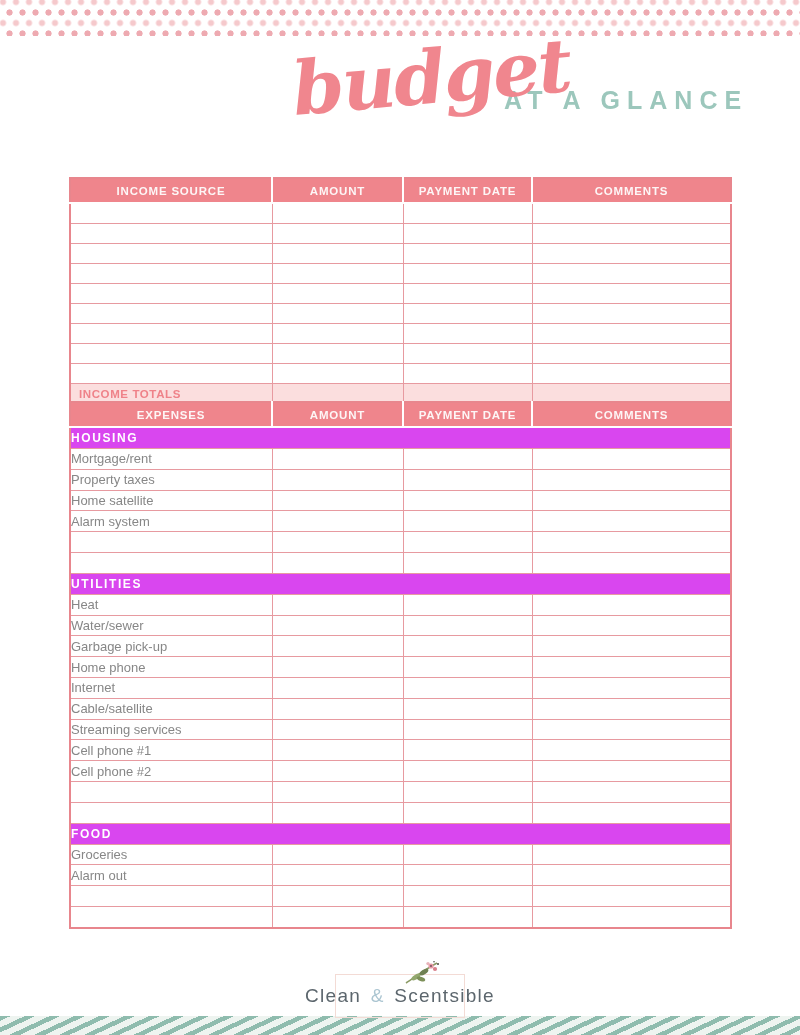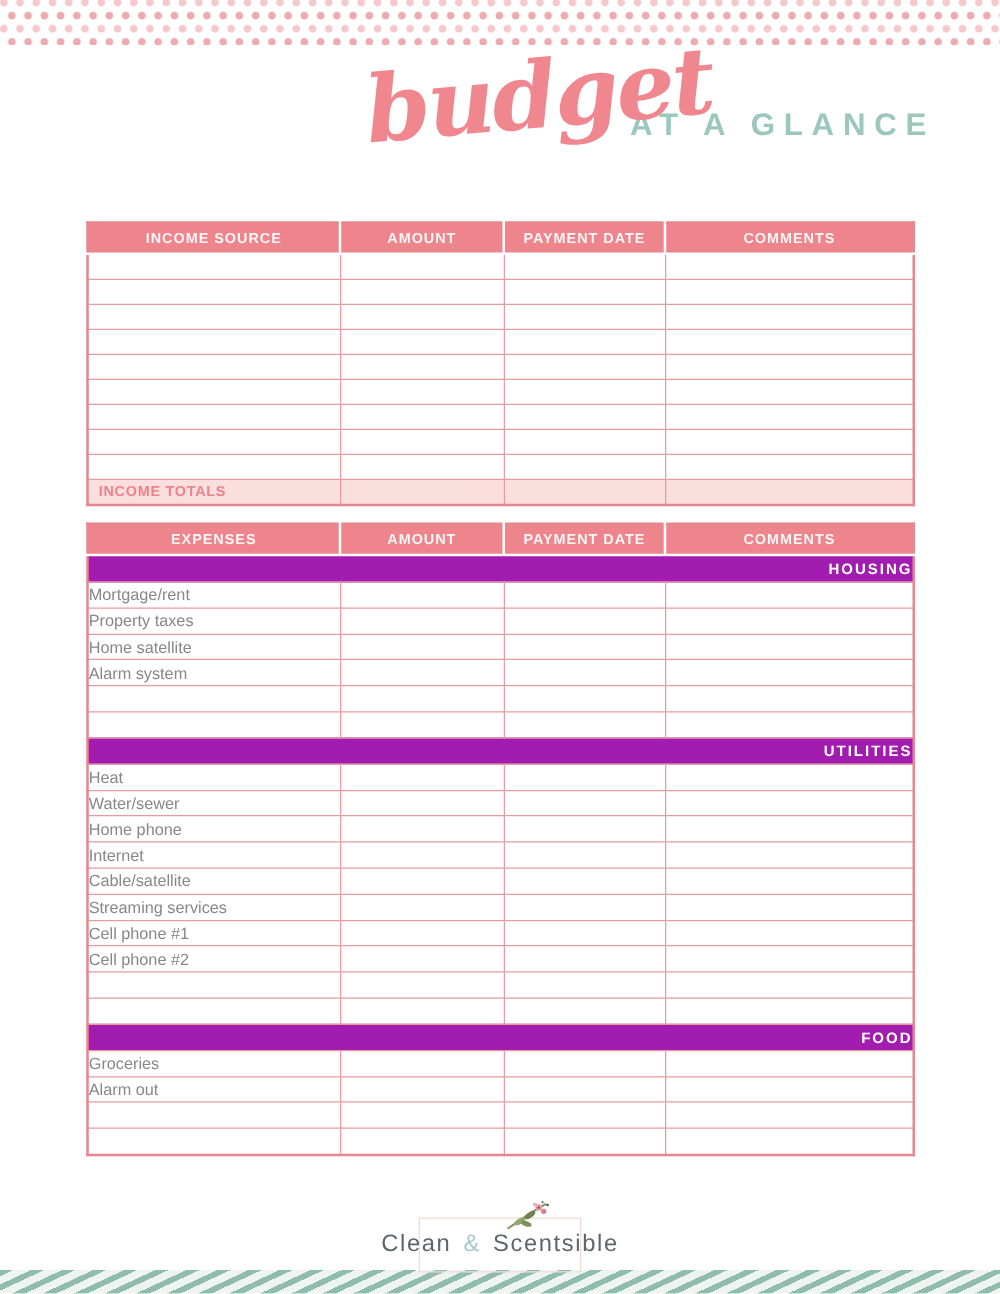--- a/index.html
+++ b/index.html
@@ -31,21 +31,21 @@
     white-space:nowrap;
   }
 
   
   table.sheet{
     position:absolute;left:69px;width:661px;
     border-collapse:collapse;table-layout:fixed;
     border:2px solid #e8868d;
   }
   #income-table{top:177px;}
-  #expenses-table{top:418px;}
+  #expenses-table{top:401px;}
 
   table.sheet th{
     height:23px;background:#ef858c;color:#fdf6f6;
     font-size:11.5px;font-weight:bold;letter-spacing:.8px;
     border-left:2px solid #ffffff;padding:0;text-align:center;
   }
   table.sheet th:first-child{border-left:none;}
   table.sheet thead tr{border-bottom:2px solid #ffffff;}
 
   table.sheet td{
@@ -58,22 +58,22 @@
     white-space:nowrap;overflow:hidden;
   }
 
   tr.totals td{background:#fbdede;height:19px;}
   tr.totals td:first-child{
     color:#ef8289;font-weight:bold;font-size:11.5px;letter-spacing:.6px;
     padding-left:8px;
   }
 
   td.band{
-    background:#a21caf;color:#ffffff;font-weight:bold;font-size:12px;
-    letter-spacing:1.6px;text-align:right;height:20px !important;
+    background:#d946ef;color:#ffffff;font-weight:bold;font-size:12px;
+    letter-spacing:1.6px;text-align:left;height:20px !important;
     border-left:none;border-right:none;
   }
 
   
   .brand-wrap{
     position:absolute;top:960px;left:0;width:800px;
     display:flex;flex-direction:column;align-items:center;z-index:3;
   }
   .sprig{margin-left:46px;margin-bottom:-5px;}
   .brand{
@@ -240,20 +240,26 @@
           <td class="band" colspan="4">UTILITIES</td>
         </tr>
         <tr>
           <td class="label-cell">Heat</td>
           <td></td>
           <td></td>
           <td></td>
         </tr>
         <tr>
           <td class="label-cell">Water/sewer</td>
+          <td></td>
+          <td></td>
+          <td></td>
+        </tr>
+        <tr>
+          <td class="label-cell">Garbage pick-up</td>
           <td></td>
           <td></td>
           <td></td>
         </tr>
         <tr>
           <td class="label-cell">Home phone</td>
           <td></td>
           <td></td>
           <td></td>
         </tr>

